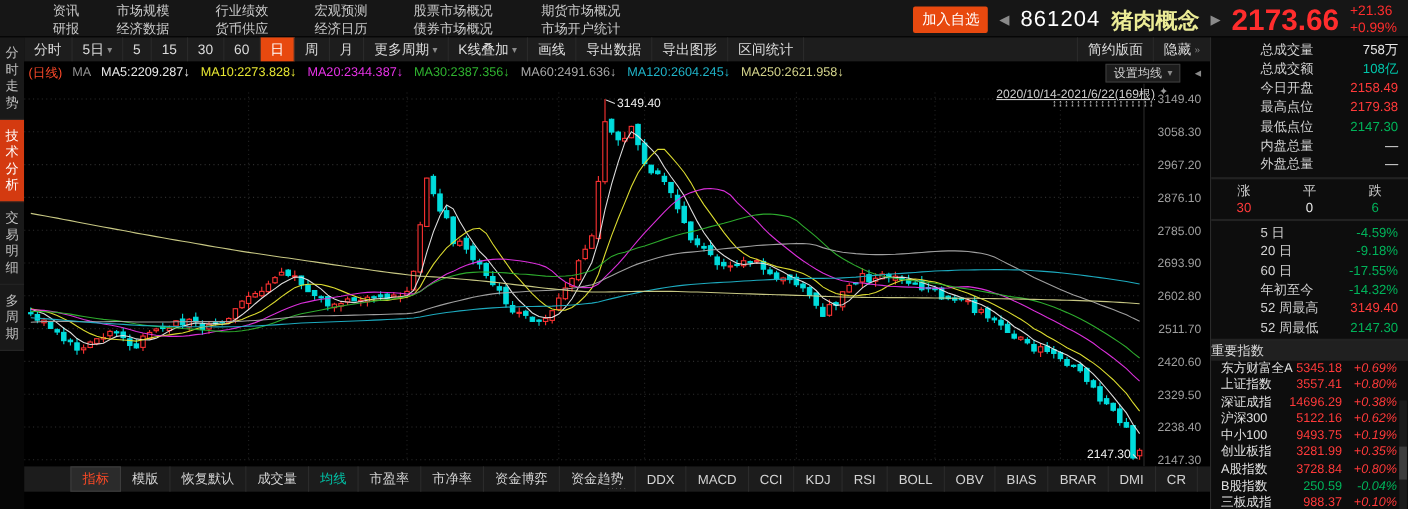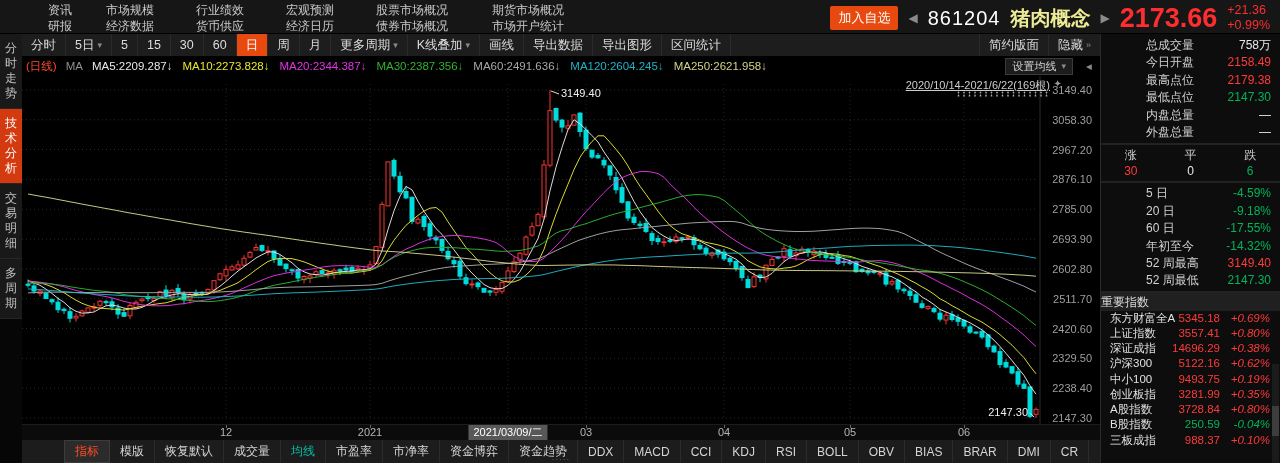--- a/index.html
+++ b/index.html
@@ -574,35 +574,20 @@
               <text x="539" y="21" fill="#f0f0f0" font-size="11" font-family="&quot;Liberation Sans&quot;,&quot;DejaVu Sans&quot;,sans-serif">3149.40</text>
               <text x="1006" y="340" fill="#f0f0f0" font-size="11" text-anchor="end" font-family="&quot;Liberation Sans&quot;,&quot;DejaVu Sans&quot;,sans-serif">2147.30</text>
               <line x1="1008" y1="337" x2="1012" y2="341" stroke="#ddd" stroke-width="1"></line>
             </g>
           </svg>
         <div class="chart-note">2020/10/14-2021/6/22(169根)</div>
         <div class="chart-pin">✦</div>
         <div class="chart-markers">↨↨↨↨↨↨↨↨↨↨↨↨↨↨↨↨↨</div>
       </div>
 
-      <div class="xaxis" id="xaxis">
-          <div class="xtick" style="left: 204px;"></div>
-          <div class="xlabel" style="left: 204px;">12</div>
-          <div class="xtick" style="left: 348px;"></div>
-          <div class="xlabel" style="left: 348px;">2021</div>
-          <div class="xlabel hl" style="left: 486px;">2021/03/09/二</div>
-          <div class="xtick" style="left: 564px;"></div>
-          <div class="xlabel" style="left: 564px;">03</div>
-          <div class="xtick" style="left: 702px;"></div>
-          <div class="xlabel" style="left: 702px;">04</div>
-          <div class="xtick" style="left: 828px;"></div>
-          <div class="xlabel" style="left: 828px;">05</div>
-          <div class="xtick" style="left: 942px;"></div>
-          <div class="xlabel" style="left: 942px;">06</div>
-        </div>
 
       <div class="bottom-bar" id="bottomBar">
           <div class="bb-item first">指标</div>
           <div class="bb-item">模版</div>
           <div class="bb-item">恢复默认</div>
           <div class="bb-item">成交量</div>
           <div class="bb-item teal">均线</div>
           <div class="bb-item">市盈率</div>
           <div class="bb-item">市净率</div>
           <div class="bb-item">资金博弈</div>
@@ -627,20 +612,24 @@
         </div>
     </div>
 
     <div class="right-panel">
       <div class="rp-sec1" id="rpStats">
           <div class="rp-row">
             <span class="lab">总成交量</span>
             <span style="color: rgb(232, 232, 232);">758万</span>
           </div>
           <div class="rp-row">
+            <span class="lab">总成交额</span>
+            <span style="color: rgb(0, 195, 168);">108亿</span>
+          </div>
+          <div class="rp-row">
             <span class="lab">今日开盘</span>
             <span style="color: rgb(255, 58, 58);">2158.49</span>
           </div>
           <div class="rp-row">
             <span class="lab">最高点位</span>
             <span style="color: rgb(255, 58, 58);">2179.38</span>
           </div>
           <div class="rp-row">
             <span class="lab">最低点位</span>
             <span style="color: rgb(0, 179, 90);">2147.30</span>

